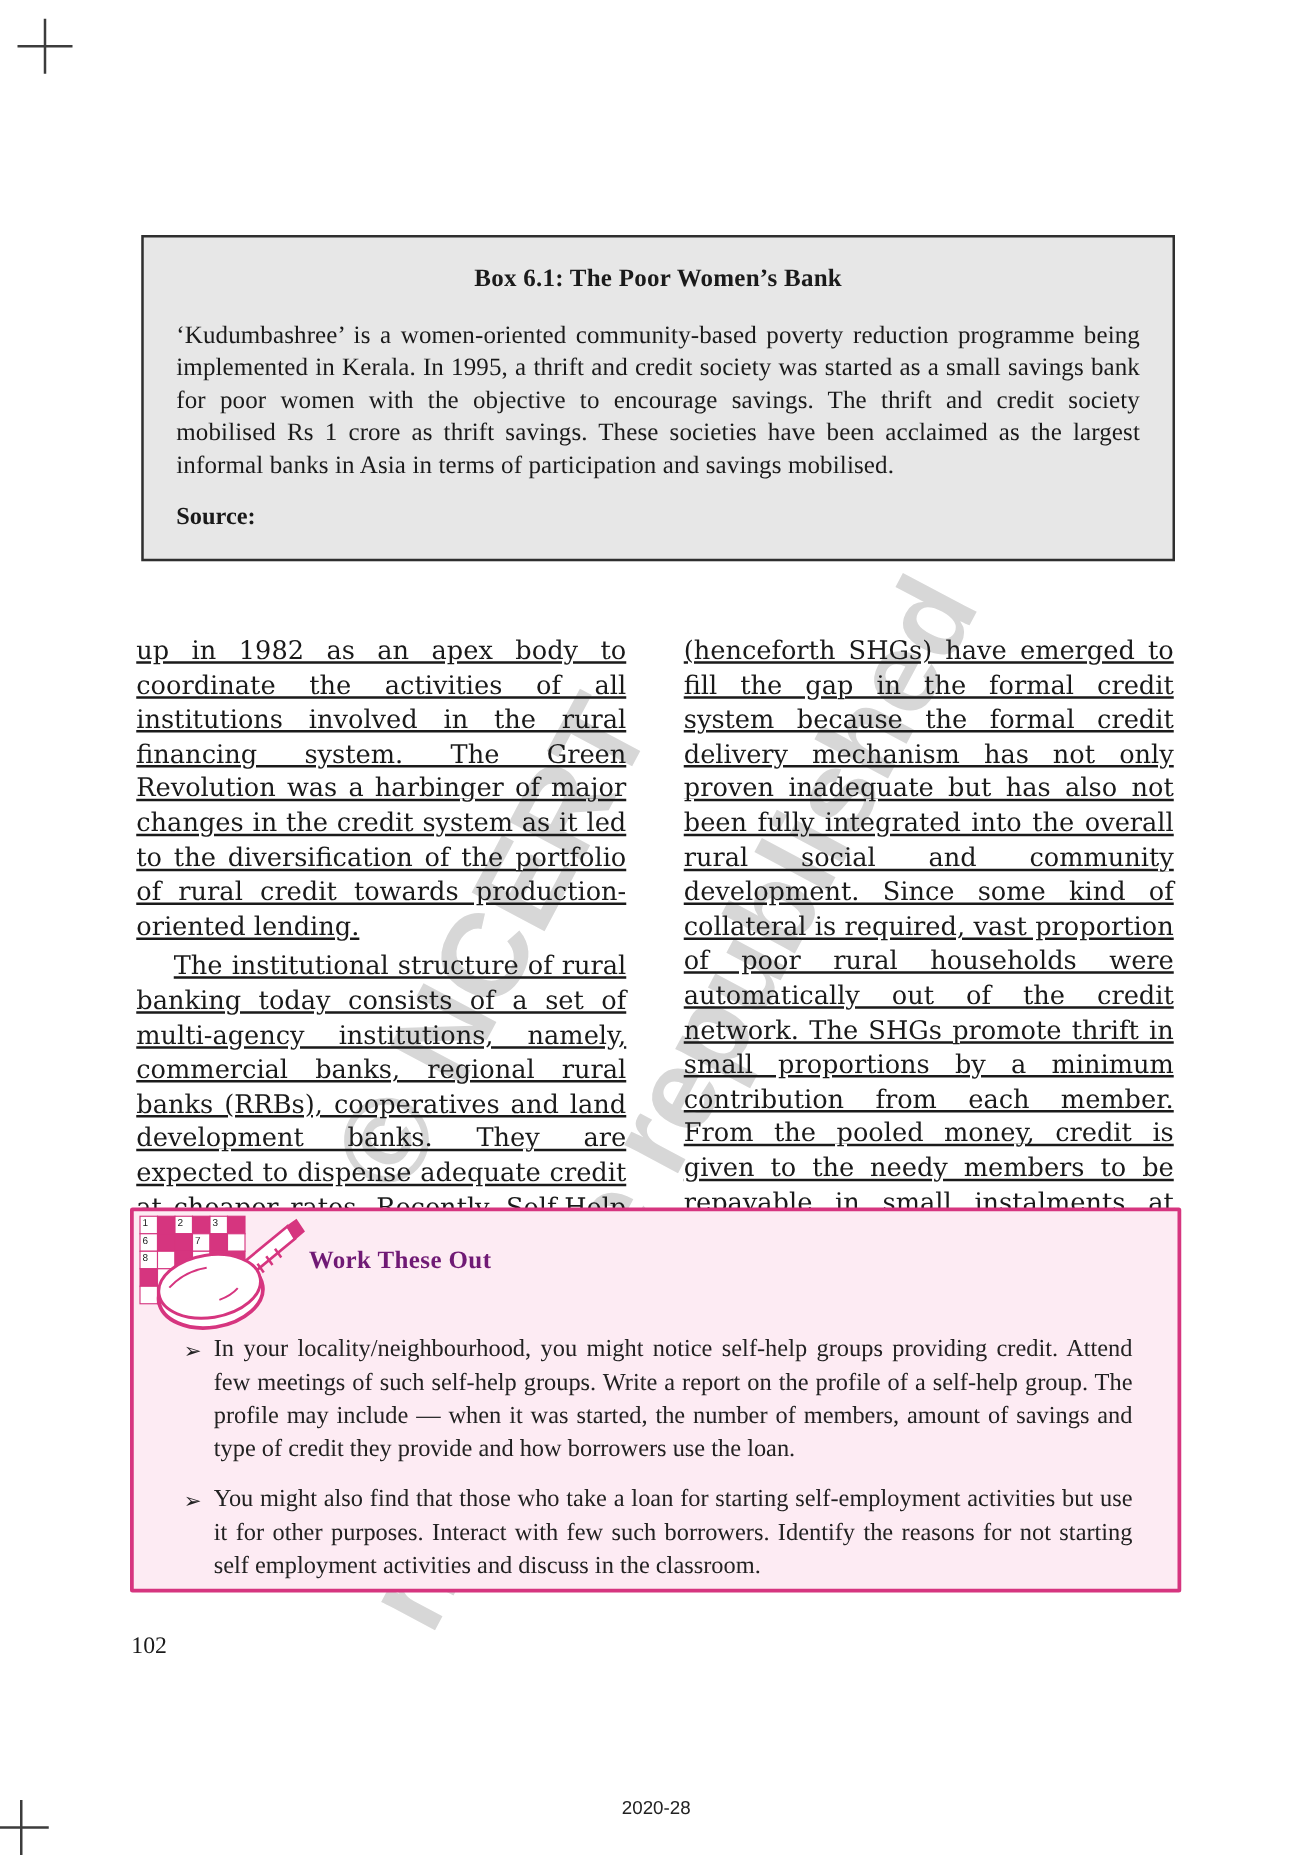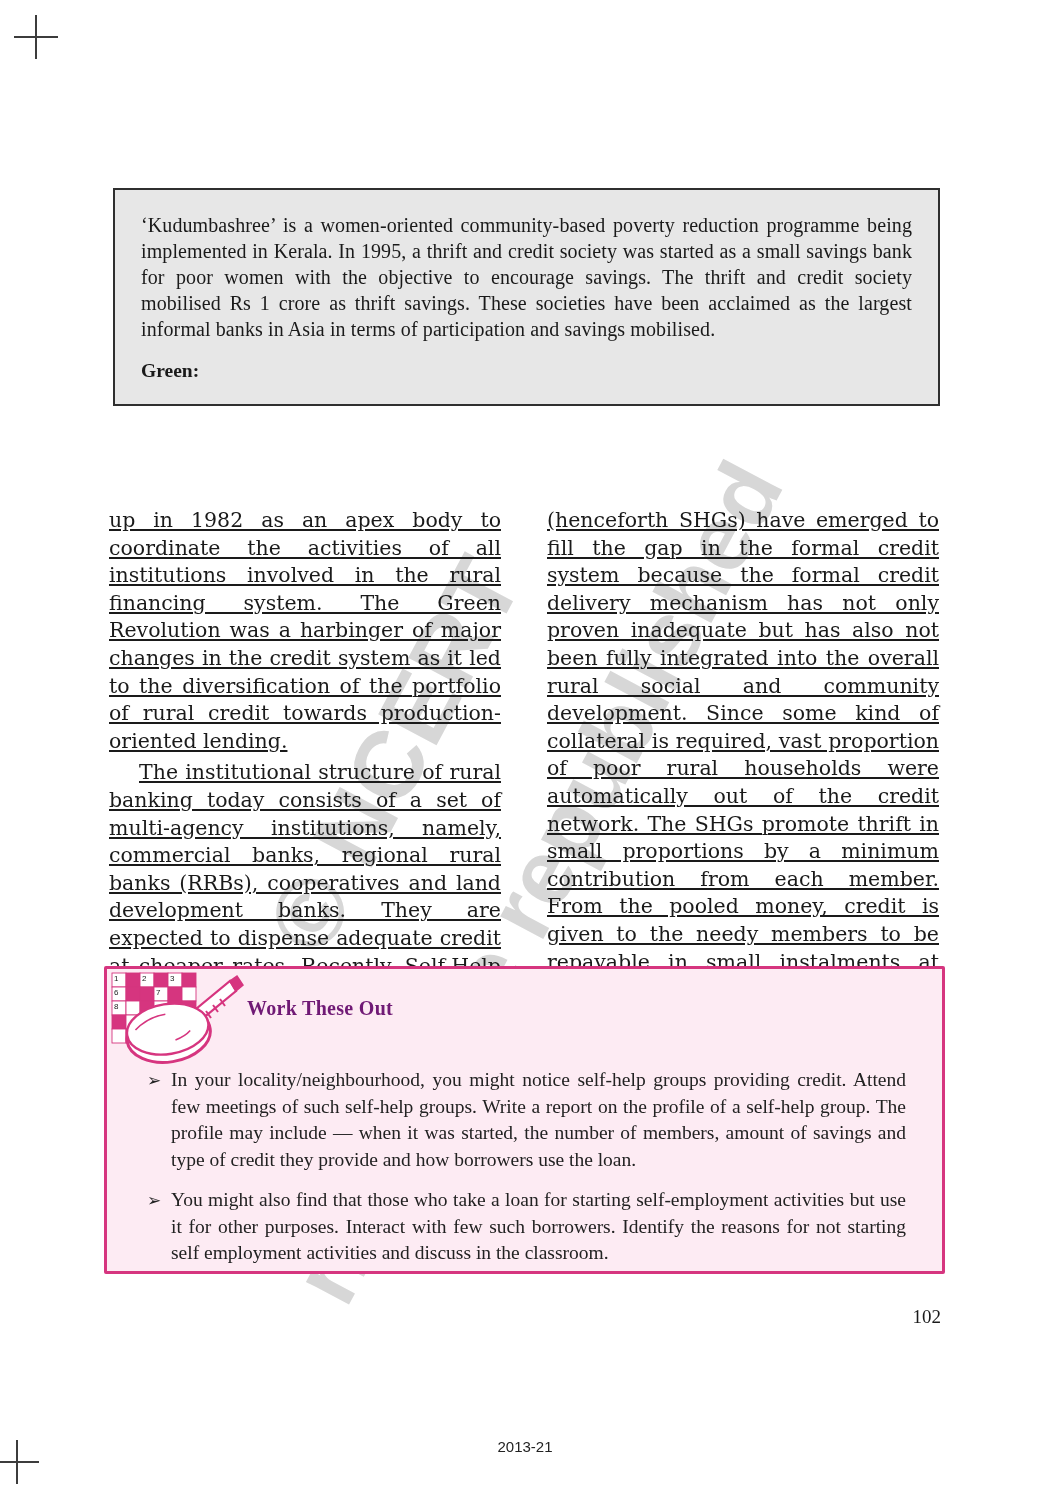--- a/index.html
+++ b/index.html
@@ -78,21 +78,21 @@
   .wb-bullet{
     display:flex;
     font-size:19.5px;line-height:26.5px;text-align:justify;
     margin-bottom:14px;color:#222;
   }
   .wb-arrow{flex:0 0 24px;font-size:17px;padding-top:1px;}
   .wb-text{flex:1 1 auto;}
   
   .footer{
     position:absolute;left:105px;top:1306px;width:836px;
-    display:flex;justify-content:space-between;align-items:flex-end;flex-direction:column;
+    display:flex;justify-content:space-between;align-items:flex-end;
   }
   .page-num{font-size:19px;}
   .book-title{font-size:17.5px;letter-spacing:0.6px;}
   .year{
     position:absolute;left:0;top:1438px;width:1050px;text-align:center;
     font-family:"Liberation Sans", sans-serif;font-size:15px;color:#222;
   }
 </style>
 </head>
 <body>
@@ -103,23 +103,24 @@
     <div class="wm-line wm-1">© NCERT</div>
     <div class="wm-line wm-2">not to be republished</div>
   </div>
 
   <div class="content">
 
     <div class="crop crop-tl"></div>
     <div class="crop crop-bl"></div>
 
     <div class="box61">
+      <p class="box61-title">Box 6.1: The Poor Women’s Bank</p>
       <p class="box61-body">‘Kudumbashree’ is a women-oriented community-based poverty reduction programme being implemented in Kerala. In 1995, a thrift and credit society was started as a small savings bank for poor women with the objective to encourage savings. The thrift and credit society mobilised Rs 1 crore as thrift savings. These societies have been acclaimed as the largest informal banks in Asia in terms of participation and savings mobilised.</p>
       <div class="source">
-        <span class="source-label">Green:</span>
+        <span class="source-label">Source:</span>
       </div>
     </div>
 
     <div class="columns">
       <div class="col">
         <p>up in 1982 as an apex body to coordinate the activities of all institutions involved in the rural financing system. The Green Revolution was a harbinger of major changes in the credit system as it led to the diversification of the portfolio of rural credit towards production-oriented lending.</p>
         <p class="indent">The institutional structure of rural banking today consists of a set of multi-agency institutions, namely, commercial banks, regional rural banks (RRBs), cooperatives and land development banks. They are expected to dispense adequate credit at cheaper rates. Recently, Self-Help Groups</p>
       </div>
       <div class="col">
         <p>(henceforth SHGs) have emerged to fill the gap in the formal credit system because the formal credit delivery mechanism has not only proven inadequate but has also not been fully integrated into the overall rural social and community development. Since some kind of collateral is required, vast proportion of poor rural households were automatically out of the credit network. The SHGs promote thrift in small proportions by a minimum contribution from each member. From the pooled money, credit is given to the needy members to be repayable in small instalments at reasonable interest rates. By May 2019, nearly 6 crore</p>
@@ -204,16 +205,16 @@
         <div class="wb-bullet">
           <span class="wb-arrow">➢</span>
           <span class="wb-text">You might also find that those who take a loan for starting self-employment activities but use it for other purposes. Interact with few such borrowers. Identify the reasons for not starting self employment activities and discuss in the classroom.</span>
         </div>
       </div>
     </div>
 
     <div class="footer">
       <span class="page-num">102</span>
     </div>
-    <div class="year">2013-21</div>
+    <div class="year">2020-28</div>
 
   </div>
 </div>
 
 </body></html>

